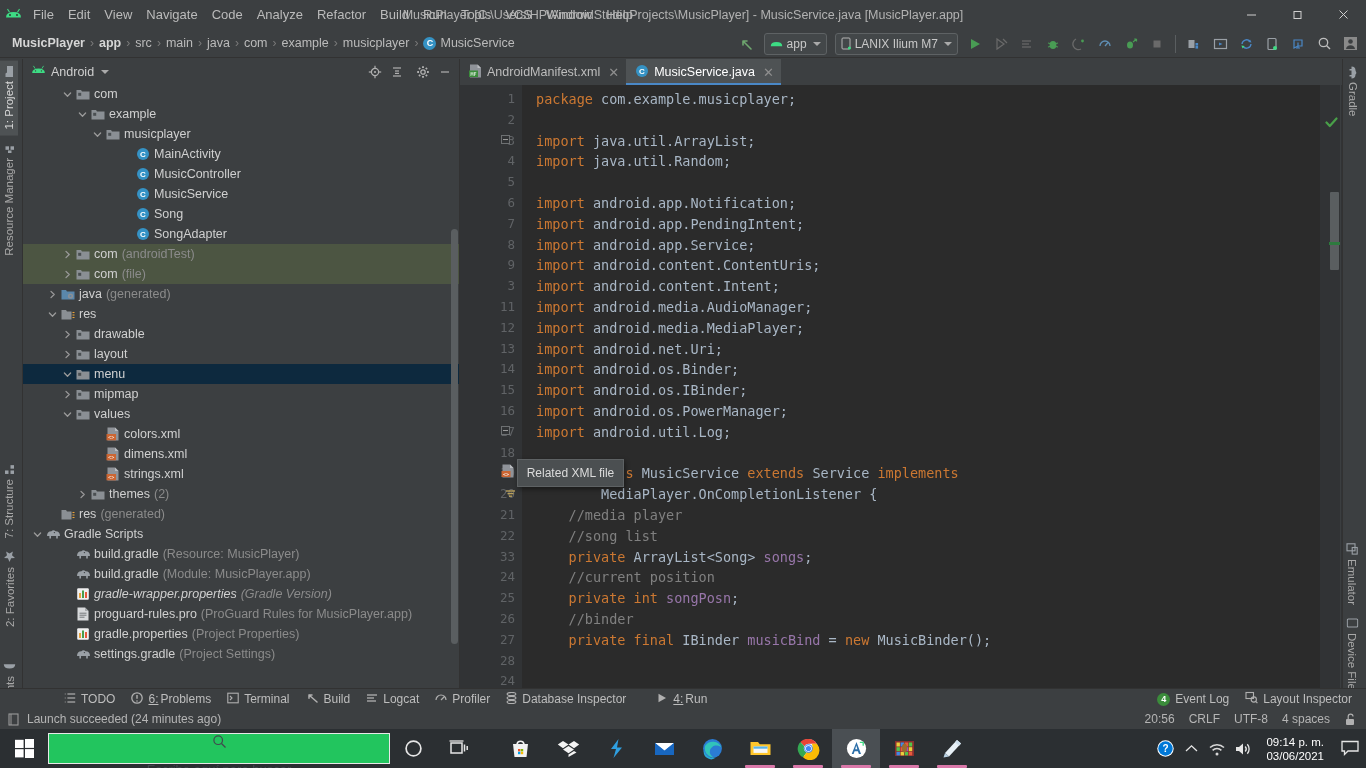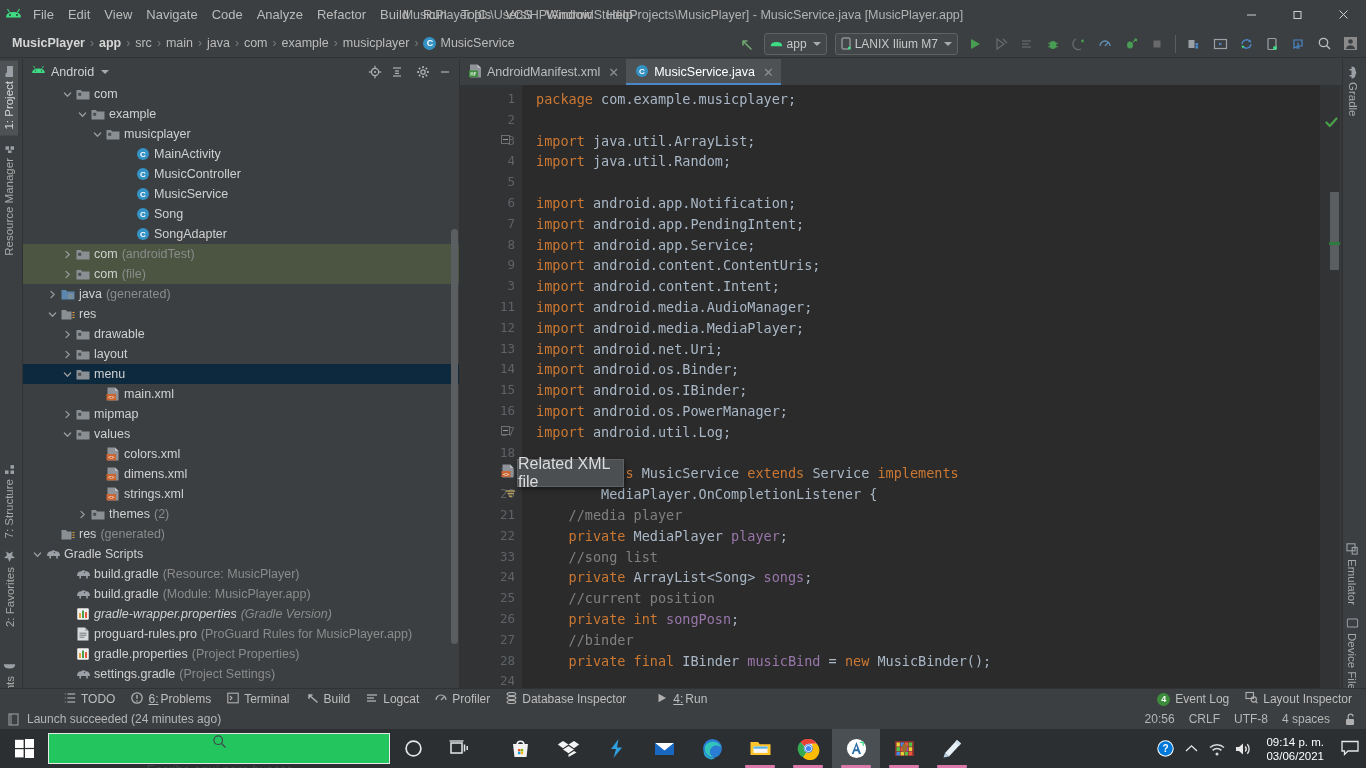--- a/index.html
+++ b/index.html
@@ -188,21 +188,21 @@
   }
   #scroll-track-line {
     position: absolute; right: 1px; top: 0; width: 1px; height: 100%; background: #3b3e40;
   }
 
   
   #tooltip {
     position: absolute; left: 517px; top: 459px; width: 107px; height: 28px;
     background: #4b4f51; border: 1px solid #5e6264;
     display: flex; align-items: center; justify-content: center;
-    font-size: 16px; color: #dcdcdc; box-shadow: 1px 2px 5px rgba(0,0,0,0.45);
+    font-size: 12px; color: #dcdcdc; box-shadow: 1px 2px 5px rgba(0,0,0,0.45);
     z-index: 40;
   }
 
   
   .gut-icon { position: absolute; left: 41px; width: 14px; height: 14px; }
 
   
   #bottom-tools {
     position: absolute; left: 0; top: 688px; width: 1366px; height: 21px;
     background: #3c3f41; display: flex; align-items: center;
@@ -786,32 +786,20 @@
             <path d="M1.4 3 L4.5 6.2 L7.6 3" fill="none" stroke="#9a9a9a" stroke-width="1.3" stroke-linecap="round" stroke-linejoin="round"></path>
           </svg>
         </span>
         <span class="ticon">
           <svg width="14" height="13" viewBox="0 0 14 13">
             <path d="M0.5 2 L5 2 L6 3.6 L13.5 3.6 L13.5 11.5 L0.5 11.5 Z" fill="#8a8f94"></path>
             <rect x="2.2" y="4.8" width="3" height="3" fill="#4a4f52"></rect>
           </svg>
         </span>
         <span class="tlabel">menu</span>
-      </div>
-      <div class="trow" style="padding-left: 68px;">
-        <span class="arrow"></span>
-        <span class="ticon">
-          <svg width="14" height="14" viewBox="0 0 13 14">
-            <path d="M1 0.5 L8.5 0.5 L12 4 L12 13.5 L1 13.5 Z" fill="#8f9399"></path>
-            <path d="M8.5 0.5 L8.5 4 L12 4" fill="#b9bcc0"></path>
-            <rect x="0" y="7" width="9.5" height="6.3" fill="#cc6633"></rect>
-            <text x="4.7" y="12.2" font-size="5.2" fill="#ffffff" text-anchor="middle" font-family="monospace">&lt;&gt;</text>
-          </svg>
-        </span>
-        <span class="tlabel">main.xml</span>
       </div>
       <div class="trow" style="padding-left: 38px;">
         <span class="arrow">
           <svg width="9" height="9" viewBox="0 0 9 9">
             <path d="M3 1.4 L6.2 4.5 L3 7.6" fill="none" stroke="#9a9a9a" stroke-width="1.3" stroke-linecap="round" stroke-linejoin="round"></path>
           </svg>
         </span>
         <span class="ticon">
           <svg width="14" height="13" viewBox="0 0 14 13">
             <path d="M0.5 2 L5 2 L6 3.6 L13.5 3.6 L13.5 11.5 L0.5 11.5 Z" fill="#8a8f94"></path>
@@ -1089,21 +1077,20 @@
         <div class="cline"><span class="kw">import </span><span class="txt">android.media.MediaPlayer;</span></div>
         <div class="cline"><span class="kw">import </span><span class="txt">android.net.Uri;</span></div>
         <div class="cline"><span class="kw">import </span><span class="txt">android.os.Binder;</span></div>
         <div class="cline"><span class="kw">import </span><span class="txt">android.os.IBinder;</span></div>
         <div class="cline"><span class="kw">import </span><span class="txt">android.os.PowerManager;</span></div>
         <div class="cline"><span class="kw">import </span><span class="txt">android.util.Log;</span></div>
         <div class="cline">&nbsp;</div>
         <div class="cline"><span class="kw">public class</span><span class="txt"> MusicService </span><span class="kw">extends</span><span class="txt"> Service </span><span class="kw">implements</span></div>
         <div class="cline"><span class="txt">        MediaPlayer.OnCompletionListener {</span></div>
         <div class="cline"><span class="cm">    //media player</span></div>
-        <div class="cline"><span class="kw">    private</span><span class="txt"> MediaPlayer </span><span class="fld">player</span><span class="txt">;</span></div>
         <div class="cline"><span class="cm">    //song list</span></div>
         <div class="cline"><span class="kw">    private</span><span class="txt"> ArrayList&lt;Song&gt; </span><span class="fld">songs</span><span class="txt">;</span></div>
         <div class="cline"><span class="cm">    //current position</span></div>
         <div class="cline"><span class="kw">    private int</span><span class="txt"> </span><span class="fld">songPosn</span><span class="txt">;</span></div>
         <div class="cline"><span class="cm">    //binder</span></div>
         <div class="cline"><span class="kw">    private final</span><span class="txt"> IBinder </span><span class="fld">musicBind</span><span class="txt"> = </span><span class="kw">new</span><span class="txt"> MusicBinder();</span></div>
       </div>
 
     <div id="editor-right-rail">
       <div id="scroll-track-line"></div>

